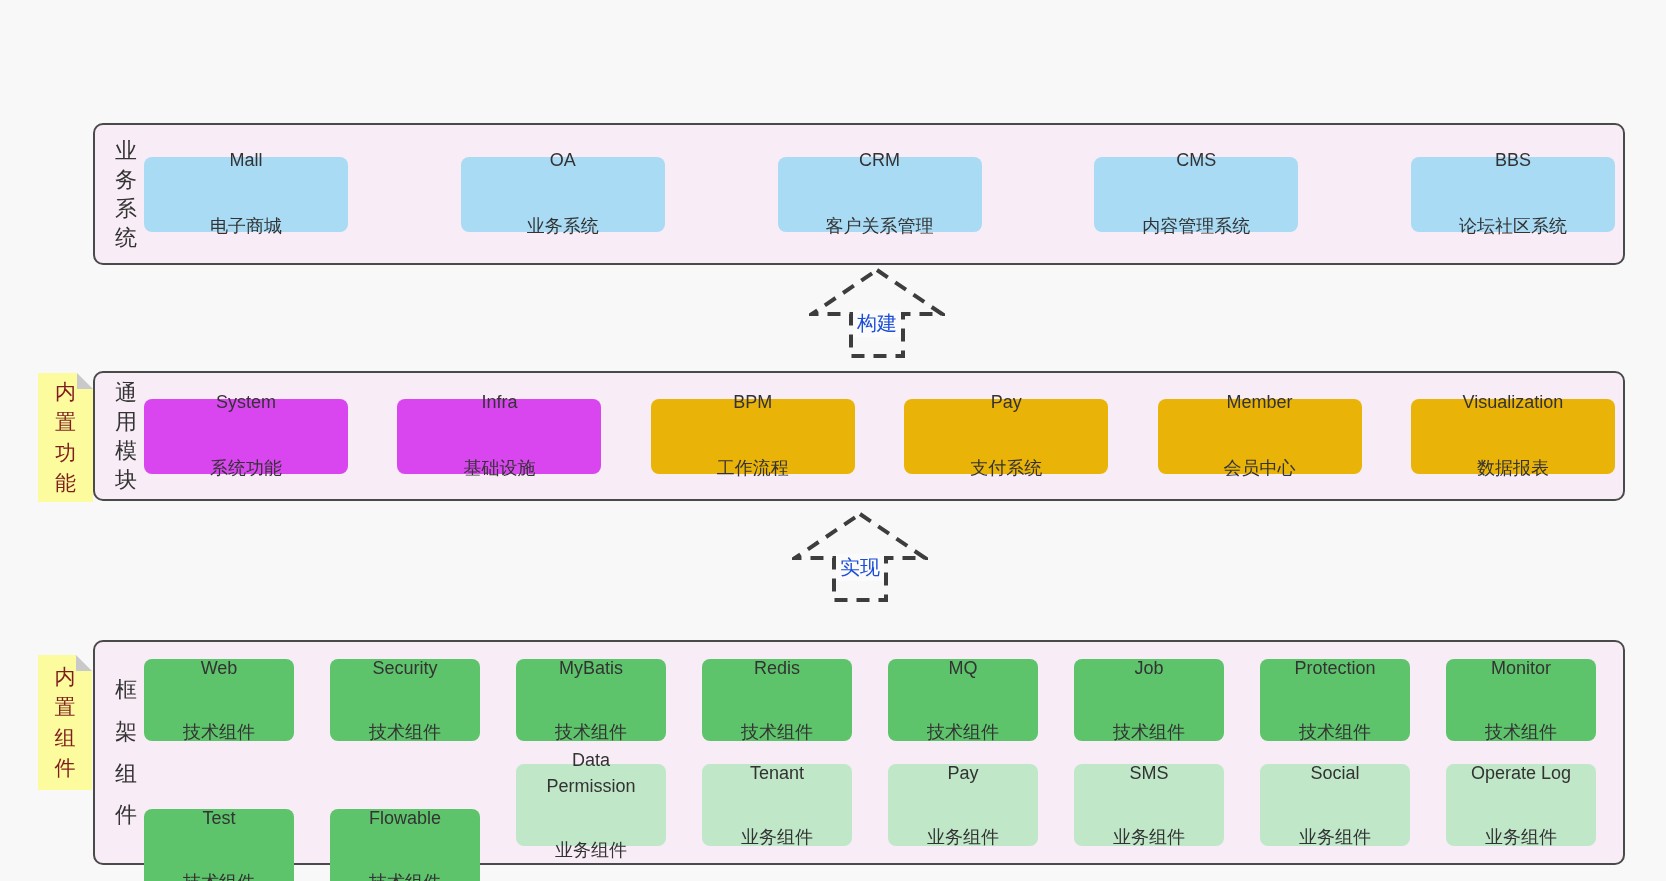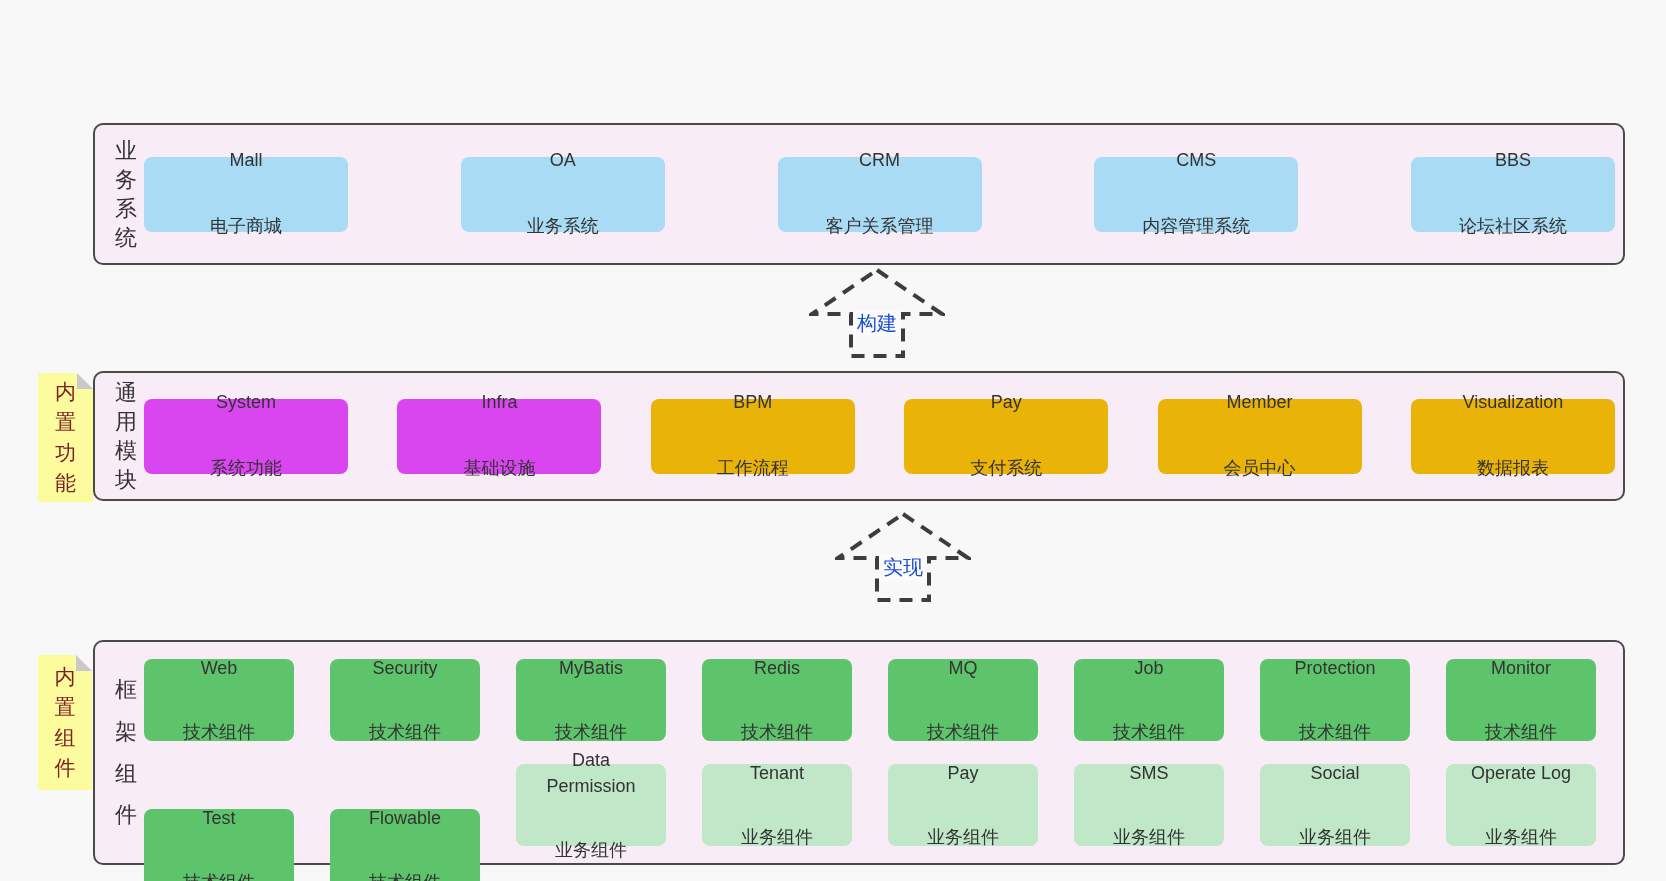--- a/index.html
+++ b/index.html
@@ -135,21 +135,21 @@
       <div>Member</div>
       <div>会员中心</div>
     </div>
     <div class="box" data-variant="pink">
       <div>Visualization</div>
       <div>数据报表</div>
     </div>
   </div>
 </div>
 
-<div class="arrow" style="left:835px;top:510px">
+<div class="arrow" style="left:792px;top:510px">
   <svg width="136" height="94" viewBox="0 0 136 94">
     <polygon points="68,4 133,48 94,48 94,90 42,90 42,48 3,48" fill="none" stroke="#3d3d3d" stroke-width="4" stroke-dasharray="13 9"></polygon>
   </svg>
   <div class="arrow-label">实现</div>
 </div>
 
 <div class="panel panel-framework" style="left:93px;top:640px;height:225px">
   <div class="panel-label">框架组件</div>
   <div class="panel-rows">
     <div class="panel-boxes">

